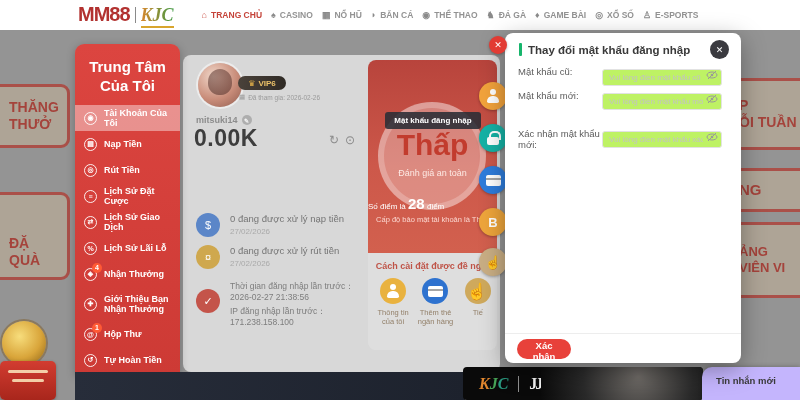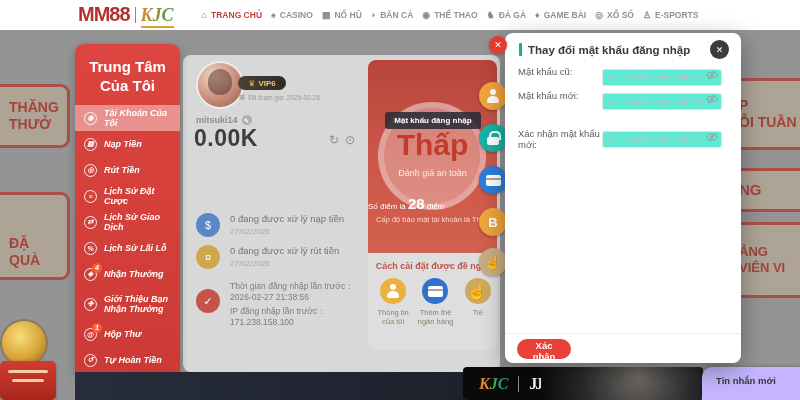--- a/index.html
+++ b/index.html
@@ -28,21 +28,21 @@
   .pb-l1{left:-14px;top:84px;width:84px;height:64px;padding-left:20px;font-size:14px;}
   .pb-l2{left:-14px;top:192px;width:84px;height:88px;padding-left:20px;font-size:14px;justify-content:flex-end;padding-bottom:8px;}
   .pb-r1{left:730px;top:78px;width:86px;height:72px;padding-left:6px;font-size:14px;}
   .pb-r2{left:730px;top:168px;width:86px;height:44px;padding-left:6px;font-size:15px;}
   .pb-r3{left:730px;top:222px;width:86px;height:76px;padding-left:6px;font-size:13px;}
 
   
   .sidebar{position:absolute;left:75px;top:44px;width:105px;height:331px;border-radius:9px 9px 0 0;
     background:linear-gradient(180deg,#dc4540,#cd3a35);z-index:2;box-shadow:0 2px 8px rgba(0,0,0,.25);}
   .sb-title{color:#fff;font-size:15px;font-weight:800;text-align:center;line-height:19px;padding-top:13px;}
-  .sb-list{margin-top:10px;font-style:italic;}
+  .sb-list{margin-top:10px;}
   .sb-item{display:flex;align-items:center;gap:7px;padding:0 9px;height:26px;color:#fff;font-size:9px;font-weight:700;cursor:pointer;}
   .sb-item.tall{height:34px;}
   .sb-item.active{background:rgba(255,255,255,.42);}
   .sb-ico{position:relative;width:13px;height:13px;border:1px solid rgba(255,255,255,.9);border-radius:50%;
     display:flex;align-items:center;justify-content:center;font-size:7px;color:#fff;flex:0 0 13px;}
   .sb-label{line-height:10px;}
   .badge{position:absolute;top:-6px;right:-6px;min-width:10px;height:10px;border-radius:5px;background:#ff5a35;
     color:#fff;font-size:7px;font-weight:700;display:flex;align-items:center;justify-content:center;padding:0 2px;}
 
   
@@ -109,21 +109,21 @@
   .modal{position:absolute;left:505px;top:33px;width:236px;height:330px;background:#ffffff;border-radius:8px;z-index:5;
     box-shadow:0 6px 24px rgba(0,0,0,.35);}
   .m-title-row{position:absolute;left:14px;top:10px;display:flex;align-items:center;gap:6px;}
   .m-bar{width:3px;height:13px;background:#17b56c;border-radius:1px;}
   .m-title{font-size:11.5px;font-weight:700;color:#3a3a3a;}
   .m-close{position:absolute;right:12px;top:7px;width:19px;height:19px;border-radius:50%;background:#3b3b40;color:#fff;
     font-size:9px;display:flex;align-items:center;justify-content:center;cursor:pointer;}
   .m-row{position:absolute;left:13px;width:210px;height:18px;display:flex;align-items:flex-start;}
   .m-label{width:84px;font-size:9.5px;color:#5c5c5c;}
   .m-input-wrap{position:relative;width:120px;height:17px;}
-  .m-input{width:100%;height:100%;border:1px solid #e2e2e2;border-radius:3px;background:#5eead4;padding:0 18px 0 6px;
+  .m-input{width:100%;height:100%;border:1px solid #e2e2e2;border-radius:3px;background:#bef264;padding:0 18px 0 6px;
     font-size:8px;color:#444;font-family:"Liberation Sans",sans-serif;outline:none;}
   .m-input::placeholder{color:#c2c2c2;}
   .m-eye{position:absolute;right:4px;top:3px;width:12px;height:12px;cursor:pointer;}
   .m-divider{position:absolute;left:0;top:300px;width:100%;height:1px;background:#ededed;}
   .m-submit{position:absolute;left:12px;top:306px;width:54px;height:20px;border-radius:10px;background:#e8413a;border:none;
     color:#fff;font-size:9.5px;font-weight:700;cursor:pointer;font-family:"Liberation Sans",sans-serif;}
   .m-redx{position:absolute;left:489px;top:36px;width:18px;height:18px;border-radius:50%;background:#e23b33;color:#fff;
     font-size:9px;display:flex;align-items:center;justify-content:center;z-index:6;cursor:pointer;box-shadow:0 1px 3px rgba(0,0,0,.3);}
 
   

